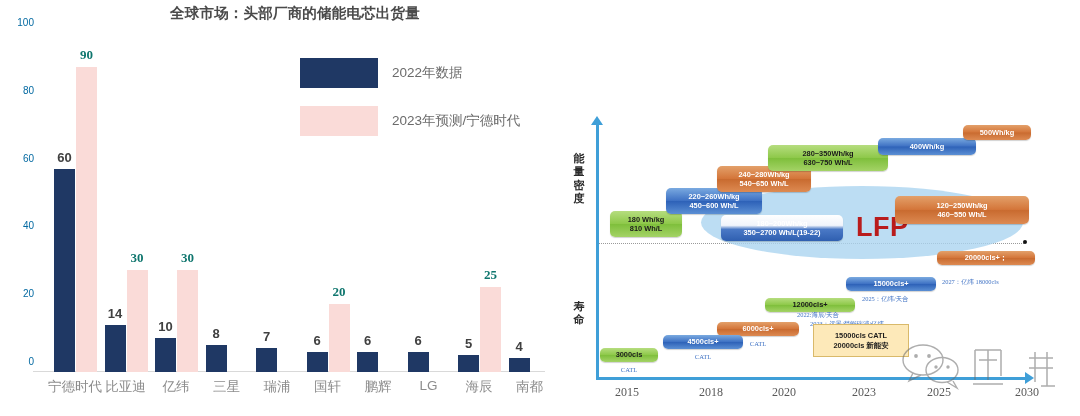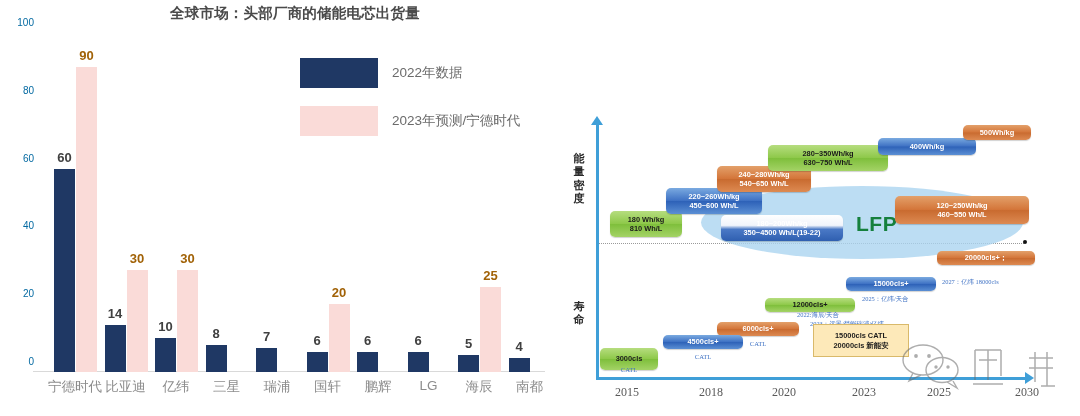--- a/index.html
+++ b/index.html
@@ -34,21 +34,21 @@
   }
   .group{position:absolute;bottom:0;height:339px;}
   .bar{position:absolute;bottom:0;}
   .bar.b2022{background:#1f3864;width:21px;left:0;}
   .bar.b2023{background:#fadbd8;width:21px;left:22px;}
   .blabel{
     position:absolute;font-size:13px;font-weight:bold;white-space:nowrap;
     transform:translateX(-50%);
   }
   .blabel.l2022{color:#404040;}
-  .blabel.l2023{color:#a16207;}
+  .blabel.l2023{color:#0f766e;font-family:Liberation Serif, serif;}
   .xlabel{
     position:absolute;top:345px;font-size:13.5px;color:#8c8c8c;
     white-space:nowrap;transform:translateX(-50%);
   }
   
   #legend{position:absolute;left:300px;top:58px;}
   .legrow{display:flex;align-items:center;margin-bottom:18px;}
   .legsw{width:78px;height:30px;display:block;}
   .legsw.s1{background:#1f3864;}
   .legsw.s2{background:#fadbd8;}
@@ -88,22 +88,22 @@
   }
   #dotdot{
     position:absolute;left:458px;top:240px;width:4px;height:4px;
     border-radius:50%;background:#111;
   }
   #lfp-ellipse{
     position:absolute;left:136px;top:186px;width:322px;height:73px;
     background:#a9d4ef;border-radius:50%/50%;opacity:.78;
   }
   #lfp-text{
-    position:absolute;left:291px;top:212px;font-size:21px;font-weight:bold;
-    color:#15803d;letter-spacing:.5px;
+    position:absolute;left:291px;top:212px;font-size:27px;font-weight:bold;
+    color:#b91c1c;letter-spacing:.5px;
   }
   .pill{
     position:absolute;border-radius:5px;text-align:center;
     font-size:7.4px;font-weight:bold;color:#1b1b1b;line-height:1.28;
     display:flex;align-items:center;justify-content:center;
     box-shadow:0 1px 1px rgba(0,0,0,.18);
   }
   .pill.green{background:linear-gradient(180deg,#b6dd7f 0%,#8fc94b 48%,#7fbf3c 52%,#a4d366 100%);}
   .pill.blue{background:linear-gradient(180deg,#7aaae0 0%,#3f72c4 48%,#2e62b8 52%,#5b8fd4 100%);color:#fff;}
   .pill.orange{background:linear-gradient(180deg,#e3a06a 0%,#d4763a 48%,#c96b30 52%,#dd8a52 100%);color:#fff;}
@@ -265,21 +265,21 @@
             <span>630~750 Wh/L</span></span>
     </div>
     <div class="pill blue" style="left:313px;top:138px;width:98px;height:17px;">
       <span>400Wh/kg</span>
     </div>
     <div class="pill orange" style="left:398px;top:125px;width:68px;height:15px;">
       <span>500Wh/kg</span>
     </div>
     <div class="pill white-blue" style="left:156px;top:215px;width:122px;height:26px;">
       <span><span>180~200Wh/kg</span><br>
-            <span>350~4500 Wh/L(19-22)</span></span>
+            <span>350~2700 Wh/L(19-22)</span></span>
     </div>
     <div class="pill orange" style="left:330px;top:196px;width:134px;height:28px;">
       <span><span>120~250Wh/kg</span><br>
             <span>460~550 Wh/L</span></span>
     </div>
 
     <div class="pill orange" style="left:372px;top:251px;width:98px;height:14px;">
       <span>20000cls+；</span>
     </div>
     <div class="pill blue" style="left:281px;top:277px;width:90px;height:14px;">
@@ -291,21 +291,21 @@
     <div class="pill orange" style="left:152px;top:322px;width:82px;height:14px;">
       <span>6000cls+</span>
     </div>
     <div class="pill-sub" style="left:152px;top:340px;width:82px;">CATL</div>
 
     <div class="pill blue" style="left:98px;top:335px;width:80px;height:14px;">
       <span>4500cls+</span>
     </div>
     <div class="pill-sub" style="left:98px;top:353px;width:80px;">CATL</div>
 
-    <div class="pill green" style="left:35px;top:348px;width:58px;height:22px;">
+    <div class="pill green" style="left:35px;top:348px;width:58px;height:14px;">
       <span>3000cls</span>
     </div>
     <div class="pill-sub" style="left:35px;top:366px;width:58px;">CATL</div>
 
     <div class="note" style="left:232px;top:311px;">2022:海辰/天合</div>
     <div class="note" style="left:245px;top:320px;">2023：远景/楚能瑞浦/亿纬</div>
     <div class="note" style="left:297px;top:295px;">2025：亿纬/天合</div>
     <div class="note" style="left:377px;top:278px;">2027：亿纬 18000cls</div>
 
     <div id="yellow-box">

